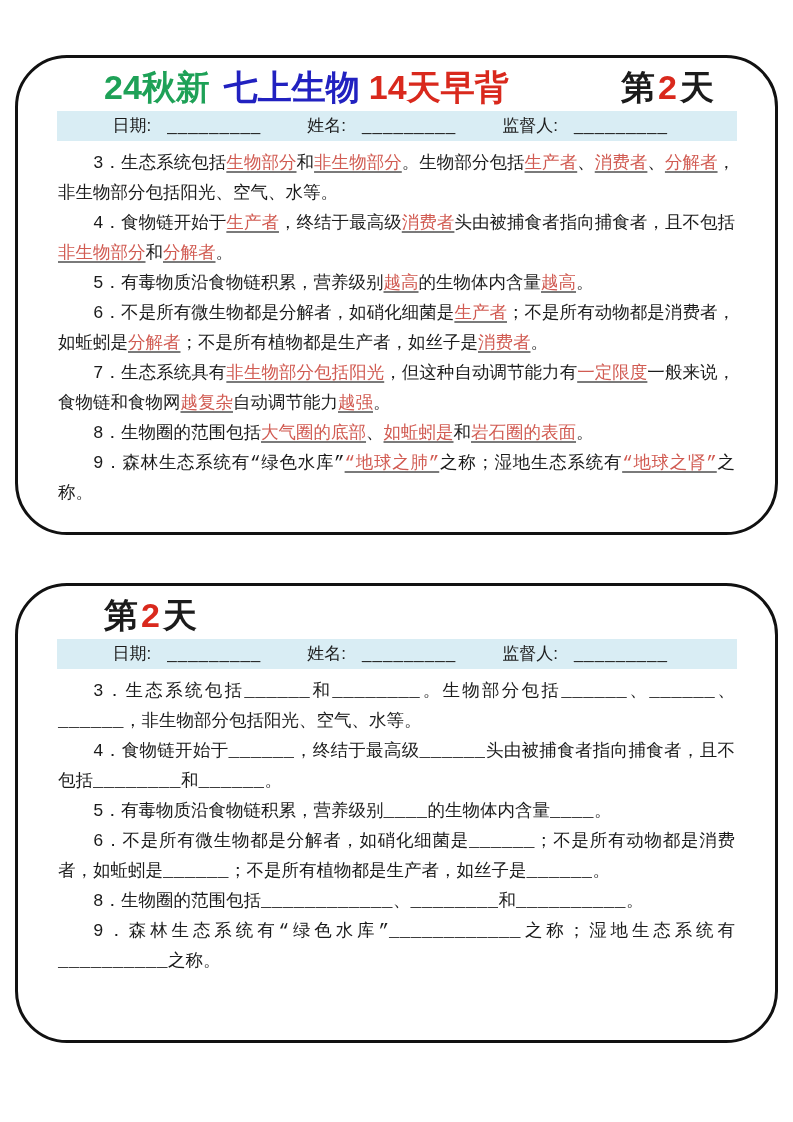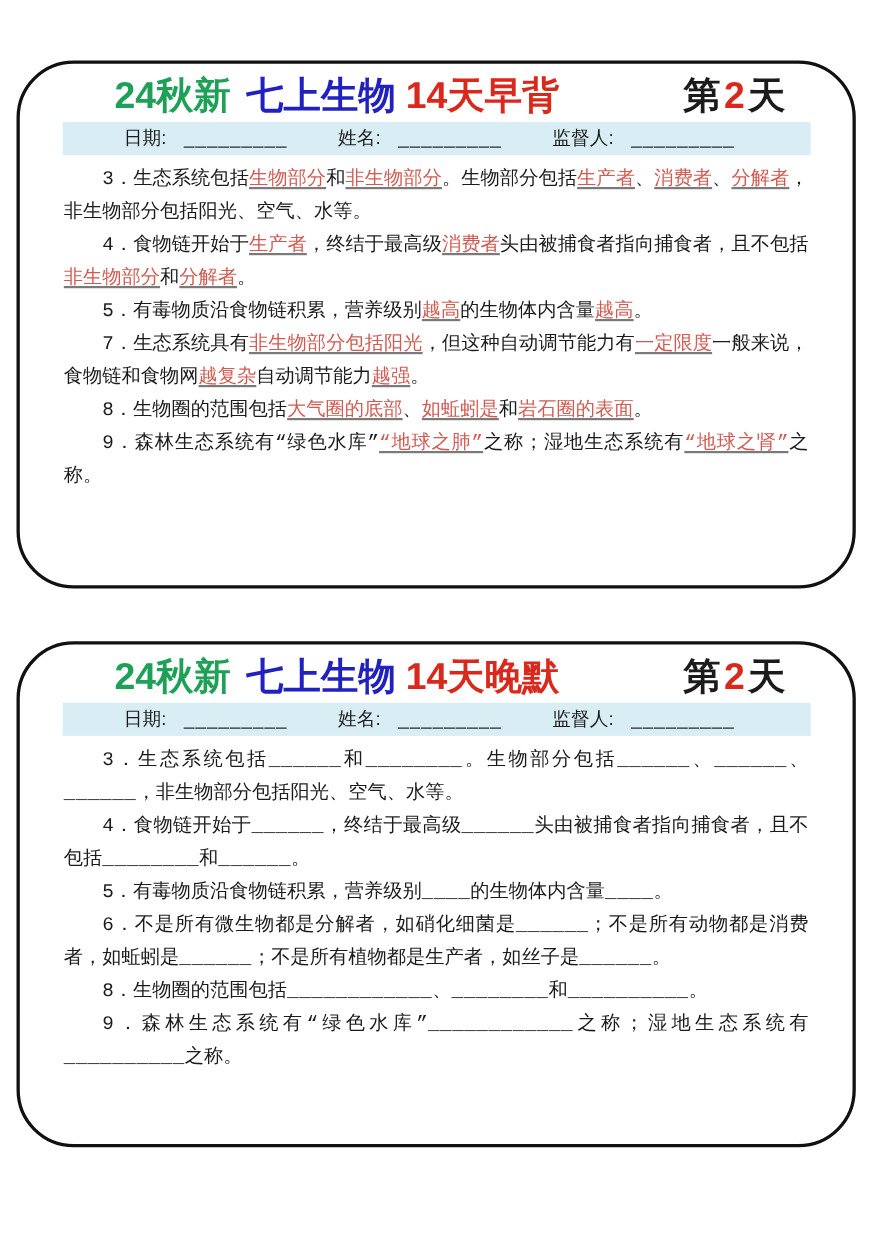--- a/index.html
+++ b/index.html
@@ -105,31 +105,29 @@
   </div>
   <div class="info-bar">
     <span class="info-field"><span>日期:</span><span class="u">_________</span></span>
     <span class="info-field"><span>姓名:</span><span class="u">_________</span></span>
     <span class="info-field"><span>监督人:</span><span class="u">_________</span></span>
   </div>
   <div class="body">
       <p class="item"><span class="txt">3．生态系统包括</span><span class="ans">生物部分</span><span class="txt">和</span><span class="ans">非生物部分</span><span class="txt">。生物部分包括</span><span class="ans">生产者</span><span class="txt">、</span><span class="ans">消费者</span><span class="txt">、</span><span class="ans">分解者</span><span class="txt">，非生物部分包括阳光、空气、水等。</span></p>
       <p class="item"><span class="txt">4．食物链开始于</span><span class="ans">生产者</span><span class="txt">，终结于最高级</span><span class="ans">消费者</span><span class="txt">头由被捕食者指向捕食者，且不包括</span><span class="ans">非生物部分</span><span class="txt">和</span><span class="ans">分解者</span><span class="txt">。</span></p>
       <p class="item"><span class="txt">5．有毒物质沿食物链积累，营养级别</span><span class="ans">越高</span><span class="txt">的生物体内含量</span><span class="ans">越高</span><span class="txt">。</span></p>
+      <p class="item"><span class="txt">6．不是所有微生物都是分解者，如硝化细菌是</span><span class="ans">生产者</span><span class="txt">；不是所有动物都是消费者，如蚯蚓是</span><span class="ans">分解者</span><span class="txt">；不是所有植物都是生产者，如丝子是</span><span class="ans">消费者</span><span class="txt">。</span></p>
       <p class="item"><span class="txt">7．生态系统具有</span><span class="ans">非生物部分包括阳光</span><span class="txt">，但这种自动调节能力有</span><span class="ans">一定限度</span><span class="txt">一般来说，食物链和食物网</span><span class="ans">越复杂</span><span class="txt">自动调节能力</span><span class="ans">越强</span><span class="txt">。</span></p>
       <p class="item"><span class="txt">8．生物圈的范围包括</span><span class="ans">大气圈的底部</span><span class="txt">、</span><span class="ans">如蚯蚓是</span><span class="txt">和</span><span class="ans">岩石圈的表面</span><span class="txt">。</span></p>
       <p class="item"><span class="txt">9．森林生态系统有“绿色水库”</span><span class="ans">“地球之肺”</span><span class="txt">之称；湿地生态系统有</span><span class="ans">“地球之肾”</span><span class="txt">之称。</span></p>
     </div>
 </section>
 
 <section class="card card-evening">
   <div class="title">
-    <div class="title-main">
-      <span class="t-green">24秋新</span><span class="t-blue">七上生物</span><span class="t-red title-session">14天晚默</span>
-    </div>
     <div class="title-day">
       <span>第</span><span class="t-red">2</span><span>天</span>
     </div>
   </div>
   <div class="info-bar">
     <span class="info-field"><span>日期:</span><span class="u">_________</span></span>
     <span class="info-field"><span>姓名:</span><span class="u">_________</span></span>
     <span class="info-field"><span>监督人:</span><span class="u">_________</span></span>
   </div>
   <div class="body">

